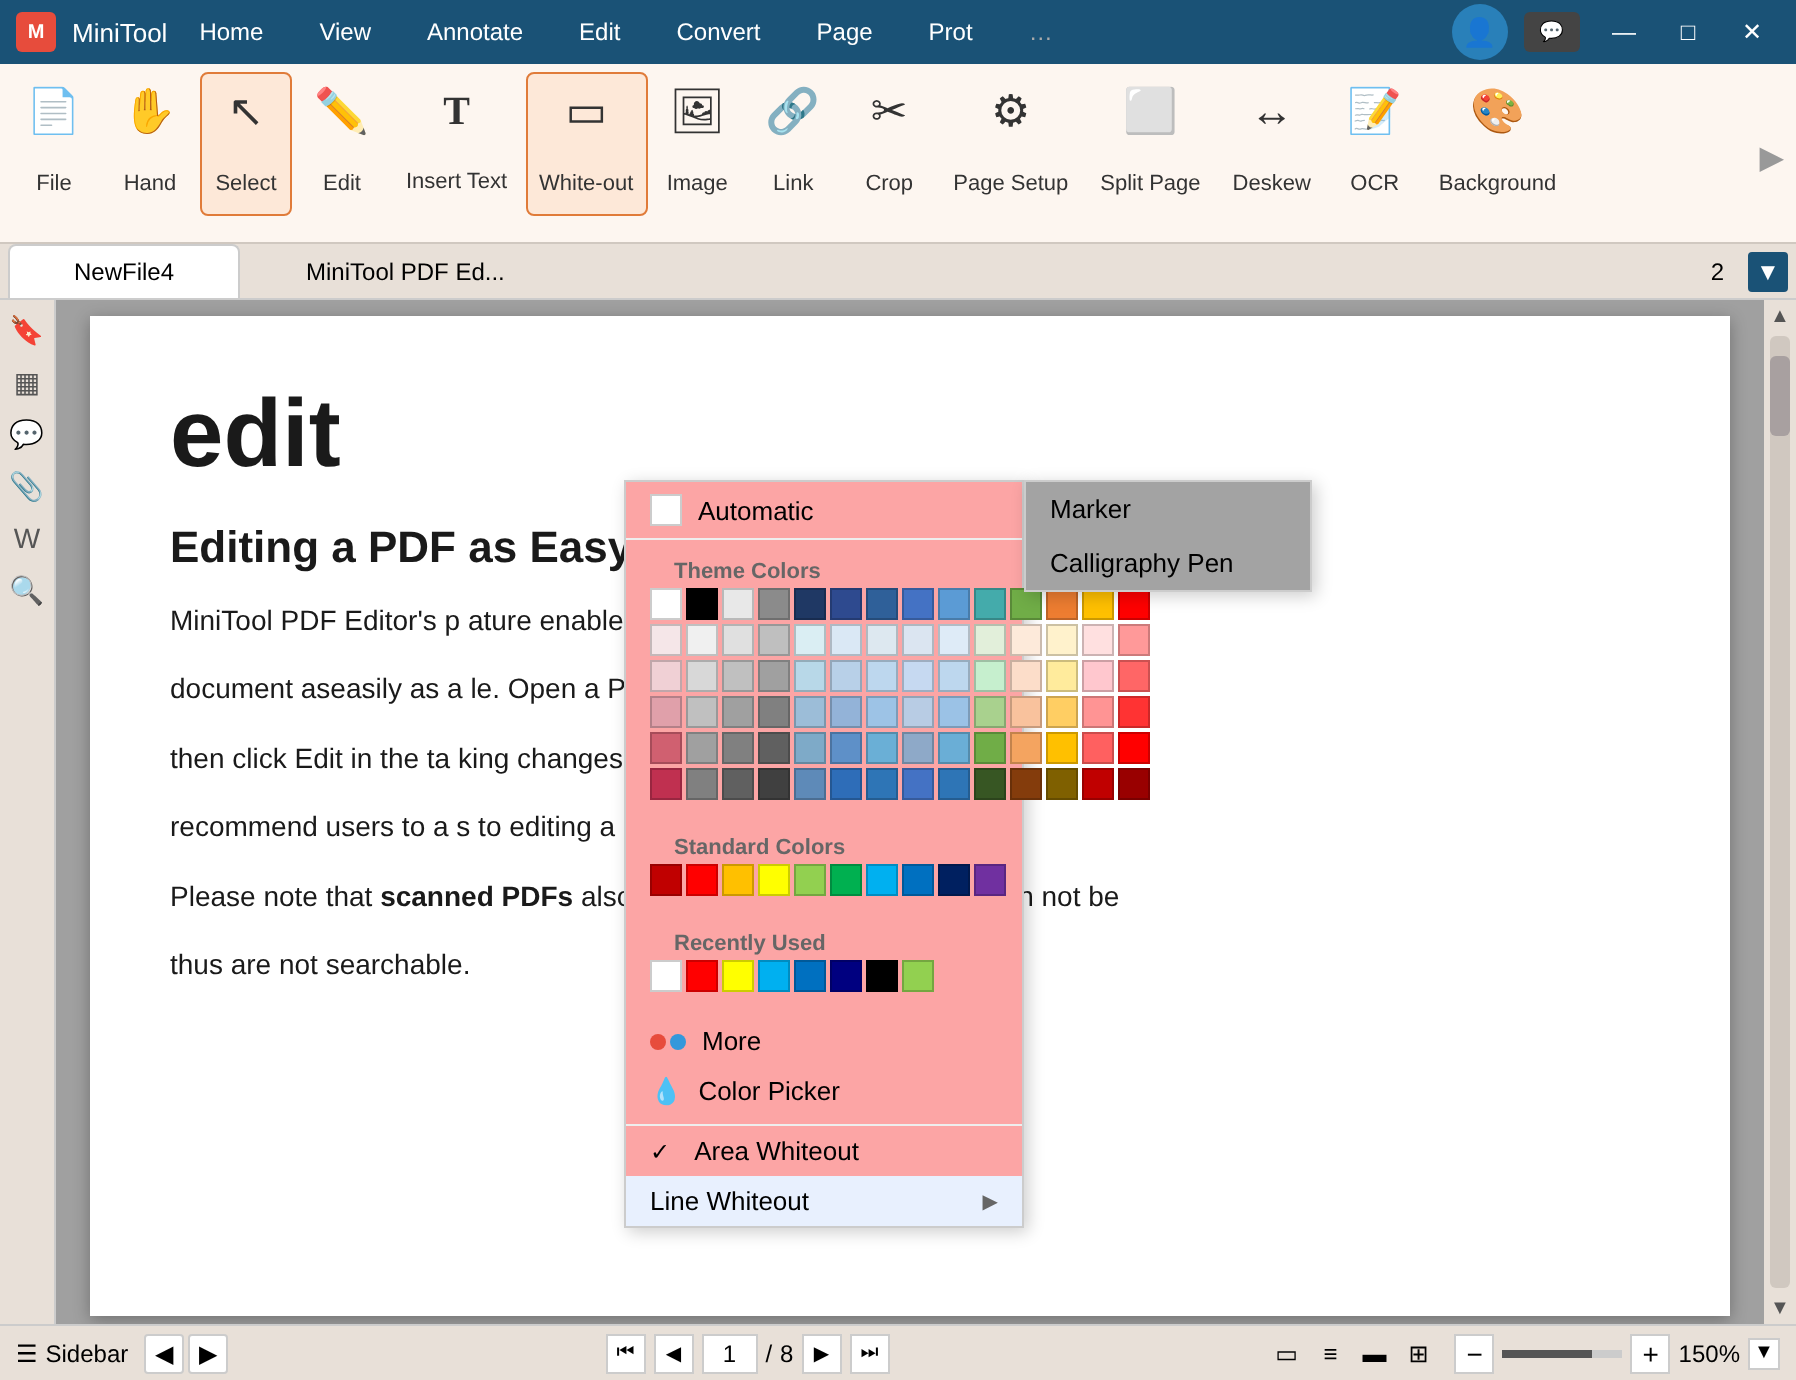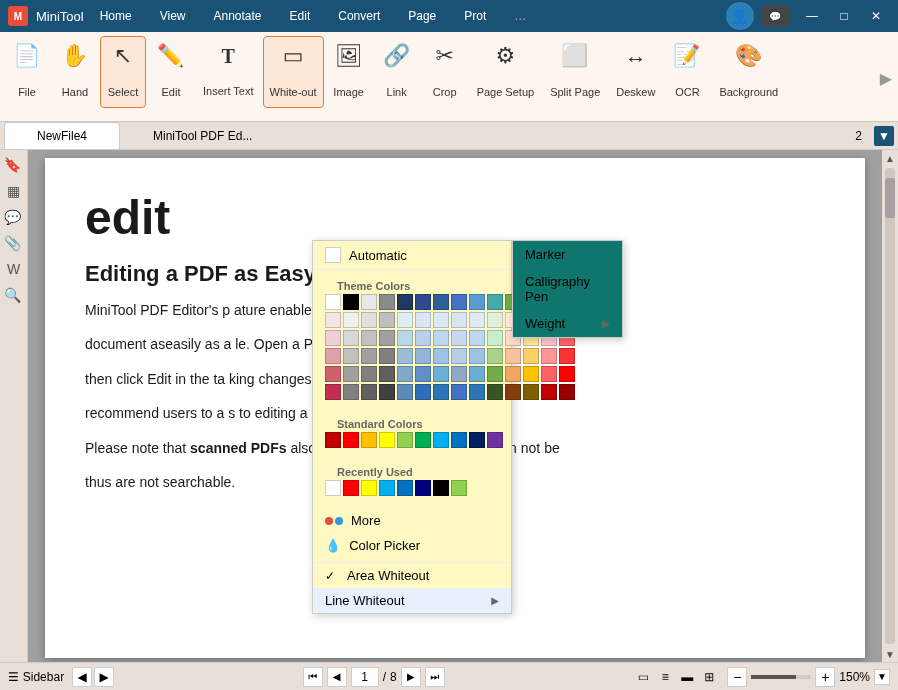--- a/index.html
+++ b/index.html
@@ -171,21 +171,21 @@
     .zoom-slider { width: 60px; height: 4px; background: #ccc; position: relative; cursor: pointer; }
     .zoom-slider-fill { height: 4px; background: #555; width: 75%; }
     .view-icons { display: flex; gap: 2px; }
     .view-icon { width: 20px; height: 20px; display: flex; align-items: center; justify-content: center; cursor: pointer; font-size: 12px; border: 1px solid transparent; border-radius: 2px; }
 
     
     .dropdown-menu {
       position: absolute;
       top: 90px;
       left: 312px;
-      background: #fef9c3;
+      background: #fca5a5;
       border: 1px solid #ccc;
       box-shadow: 2px 2px 8px rgba(0,0,0,0.2);
       width: 200px;
       z-index: 100;
       font-size: 13px;
     }
     .dropdown-section {
       padding: 4px 0;
       border-bottom: 1px solid #eee;
     }
@@ -229,24 +229,24 @@
       gap: 8px;
       border-bottom: 1px solid #eee;
     }
     .auto-swatch { width: 16px; height: 16px; background: white; border: 1px solid #ccc; }
 
     
     .submenu {
       position: absolute;
       top: 90px;
       left: 512px;
-      background: #0f766e;
+      background: #a3a3a3;
       border: 1px solid #ccc;
       box-shadow: 2px 2px 8px rgba(0,0,0,0.2);
-      width: 111px;
+      width: 144px;
       z-index: 101;
     }
     .submenu-item {
       padding: 6px 12px;
       cursor: pointer;
       font-size: 13px;
       display: flex;
       align-items: center;
       justify-content: space-between;
     }
@@ -552,23 +552,20 @@
     </div>
   </div>
 
   <div class="submenu">
     <div class="submenu-item">
       <span>Marker</span>
     </div>
     <div class="submenu-item">
       <span>Calligraphy Pen</span>
     </div>
-    <div class="submenu-item has-sub">
-      <span>Weight</span>
-    </div>
   </div>
 </div>
 
 <div class="bottom-bar">
   <div class="sidebar-toggle">
     <span>☰</span>
     <span>Sidebar</span>
   </div>
   <div class="sidebar-nav">
     <span>◀</span>

